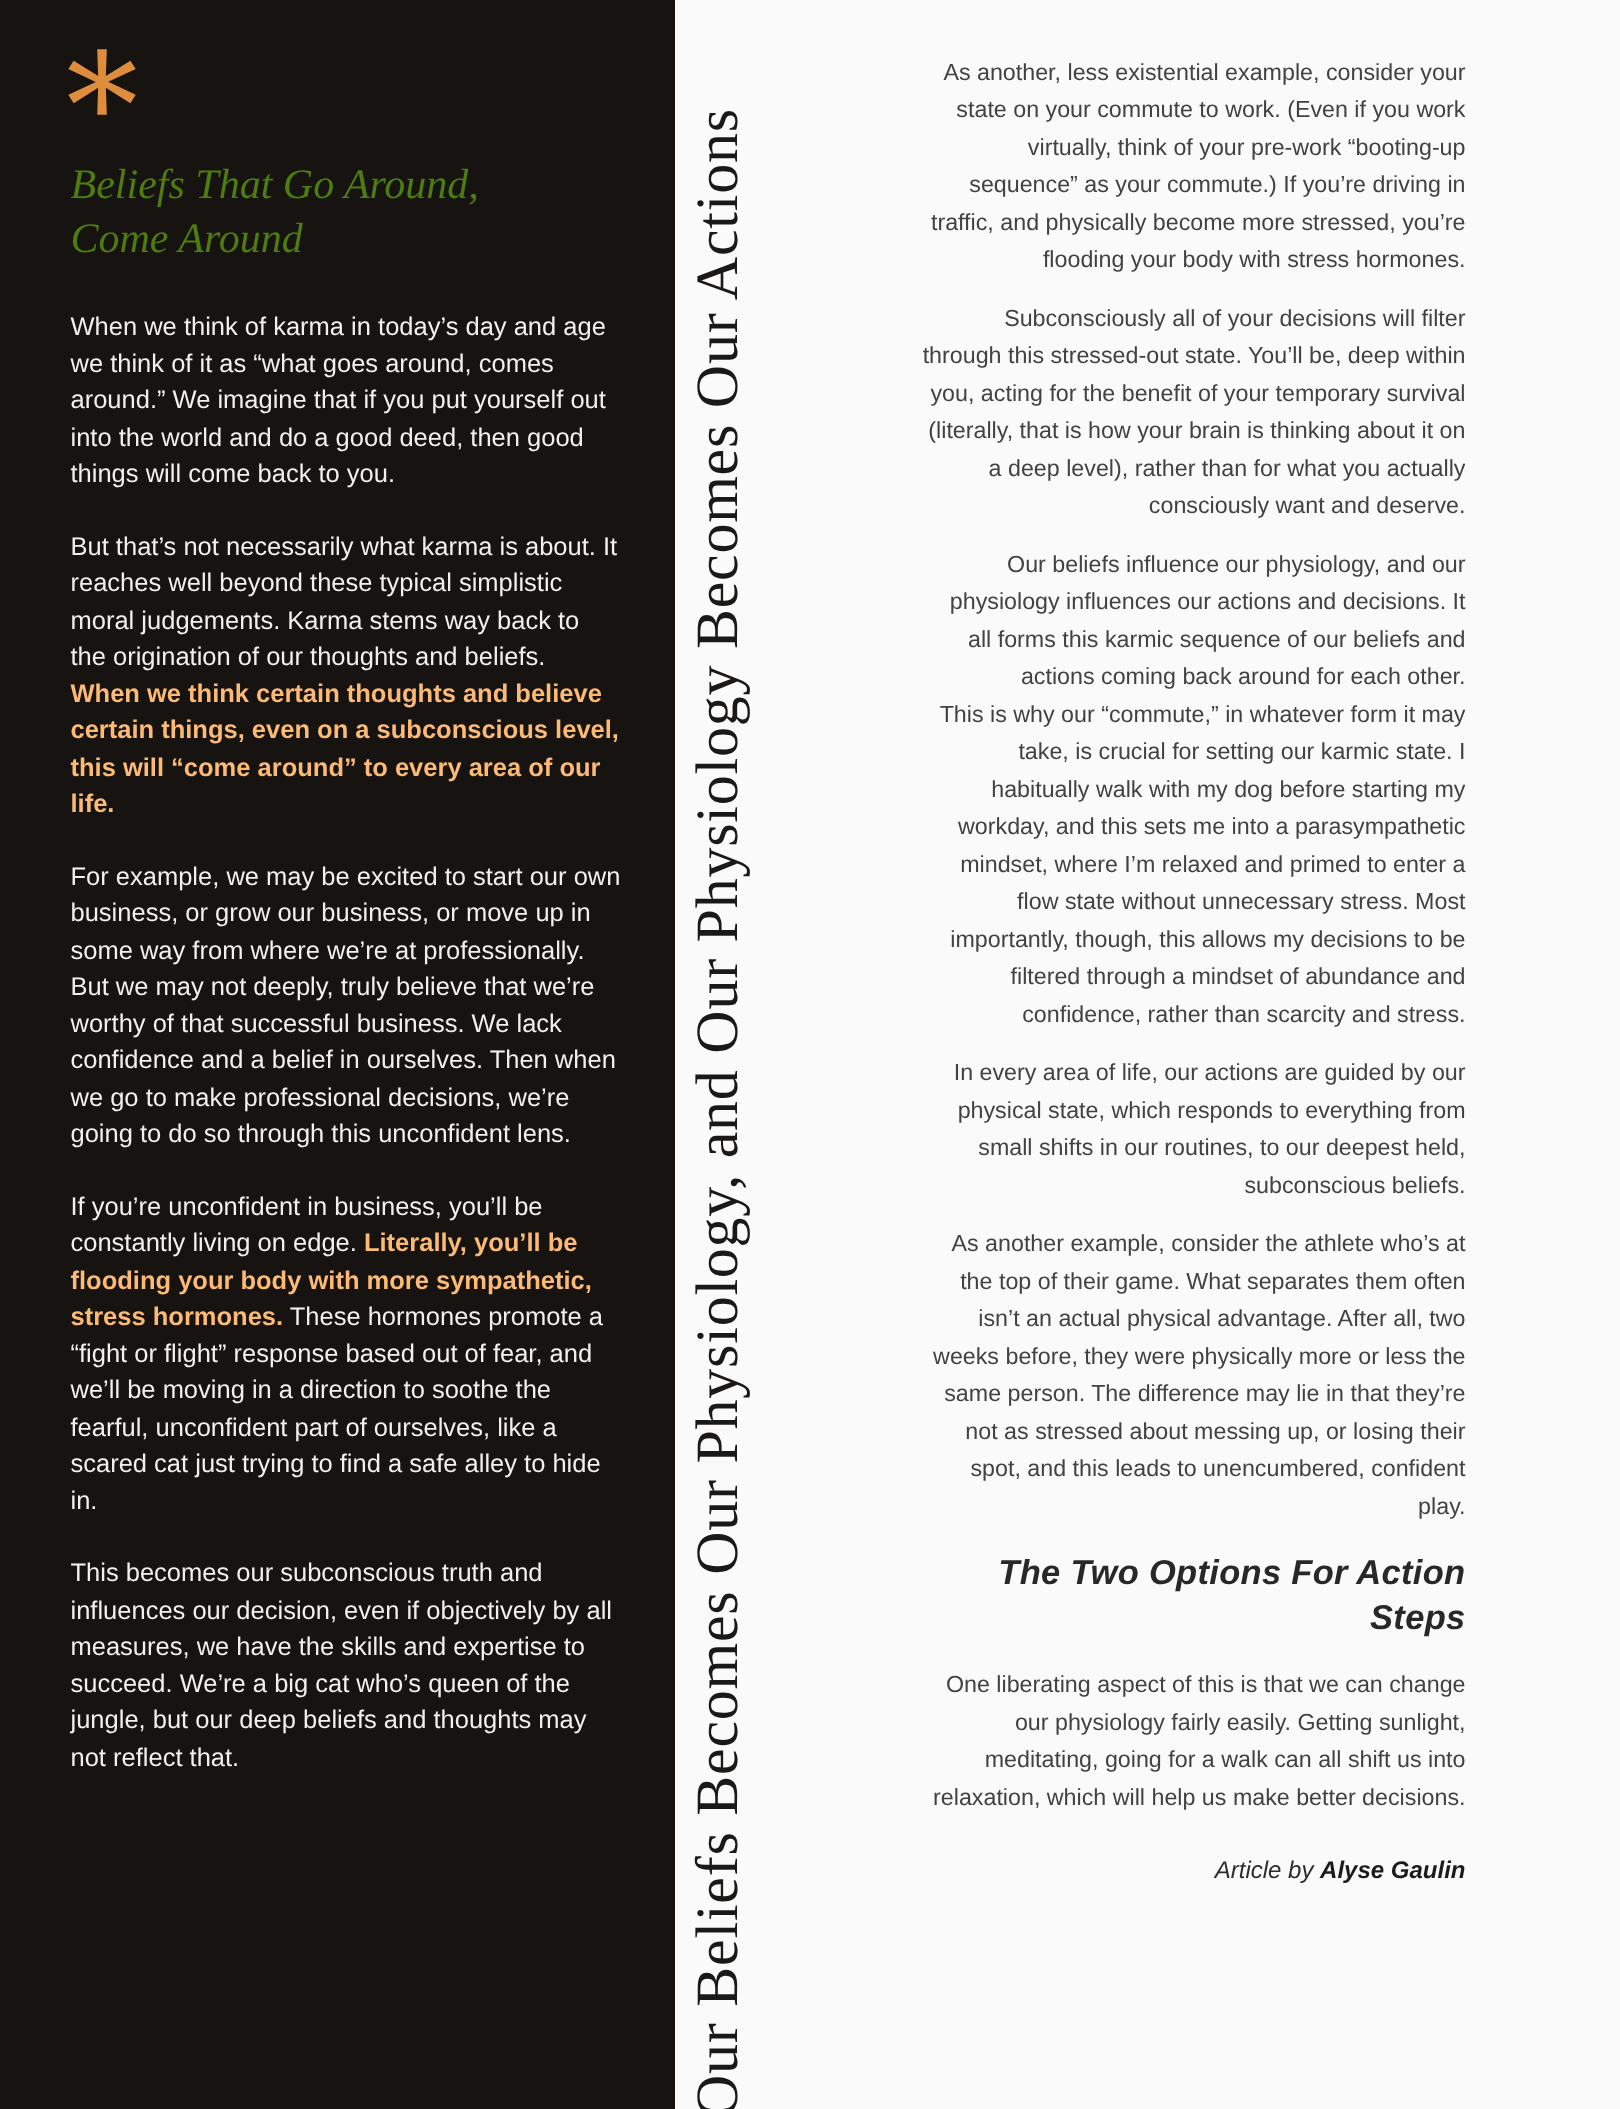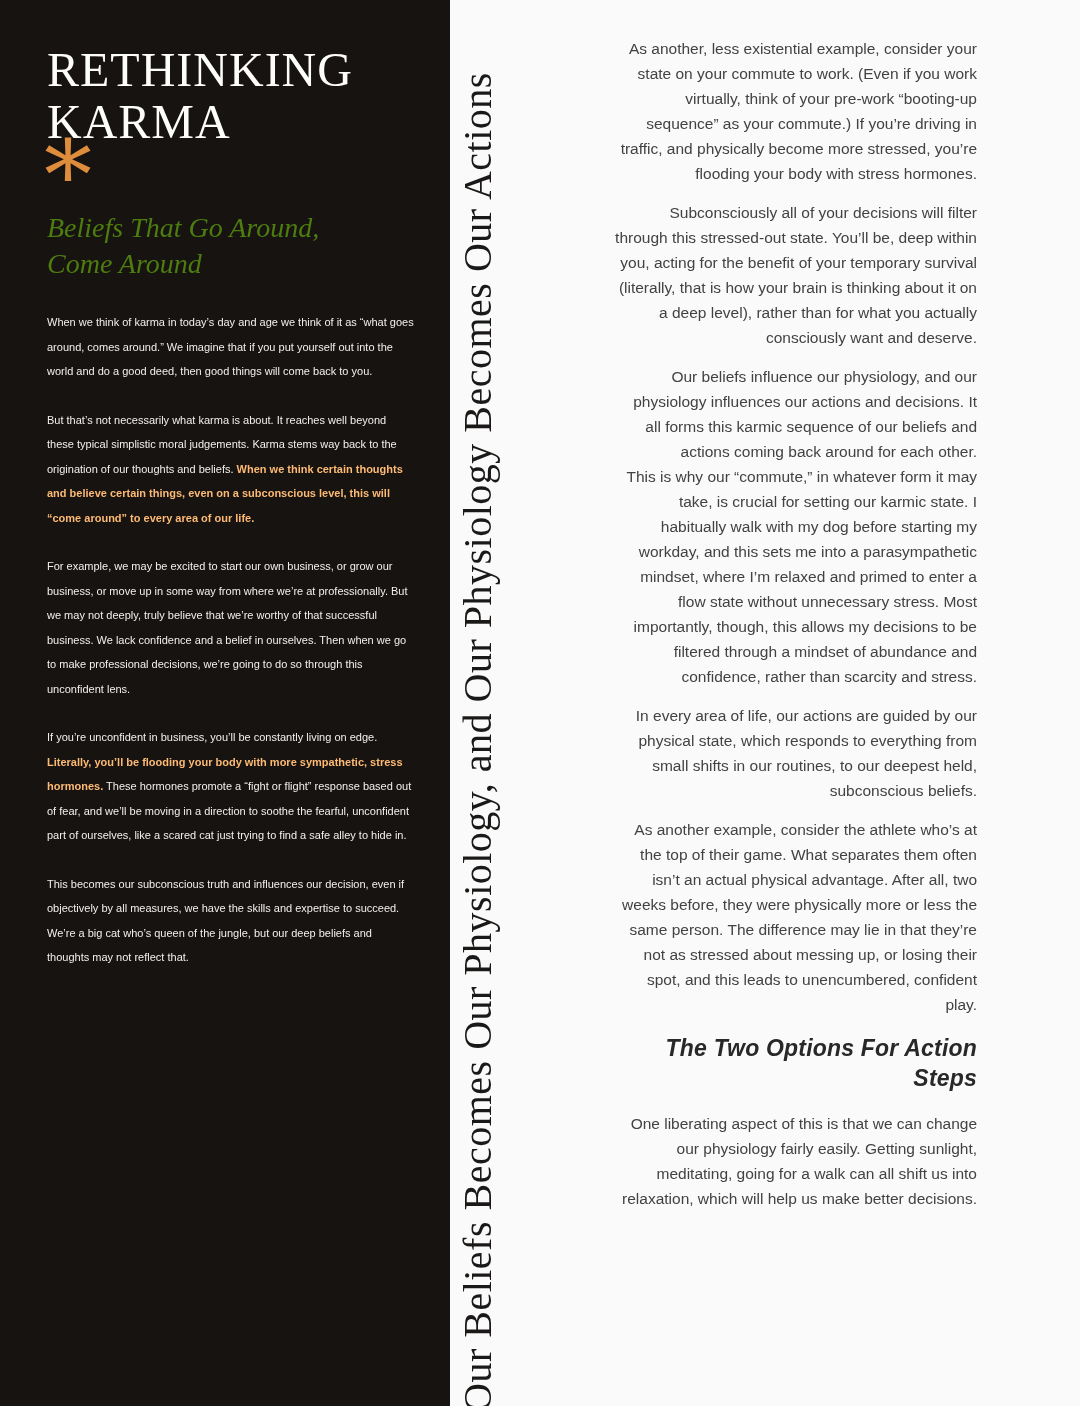--- a/index.html
+++ b/index.html
@@ -42,21 +42,21 @@
     margin:6px 0 28px 0;
     font-family:"Liberation Serif","DejaVu Serif",serif;
     font-style:italic;
     font-weight:400;
     font-size:28px;
     line-height:36px;
     color:#4d7c0f;
   }
   .panel-body p{
     margin:12px 0 24px 0;
-    font-size:11px;
+    font-size:17px;
     line-height:24.5px;
     color:#F1F0EE;
   }
   .panel-body .bold{font-weight:700;color:#fdba74;}
   
   .vertical-strip{
     position:absolute;left:450px;top:0;bottom:0;width:164px;
     background:#FAFAFA;
   }
   .vertical-text{
@@ -101,21 +101,20 @@
     color:#2D2D2D;
   }
   .byline .author{font-weight:700;color:#1B1B1B;}
 </style>
 </head>
 <body>
 
 <div class="page">
 
   <aside class="left-panel">
-    <h1 class="title"><span>RETHINKING</span><br><span>KARMA</span></h1>
     <div class="asterisk">*</div>
     <h2 class="subtitle"><span>Beliefs That Go Around,</span><br><span>Come Around</span></h2>
     <div class="panel-body">
         <p><span>When we think of karma in today’s day and age we think of it as “what goes around, comes around.” We imagine that if you put yourself out into the world and do a good deed, then good things will come back to you.</span></p>
         <p><span>But that’s not necessarily what karma is about. It reaches well beyond these typical simplistic moral judgements. Karma stems way back to the origination of our thoughts and beliefs. </span><span class="bold">When we think certain thoughts and believe certain things, even on a subconscious level, this will “come around” to every area of our life.</span></p>
         <p><span>For example, we may be excited to start our own business, or grow our business, or move up in some way from where we’re at professionally. But we may not deeply, truly believe that we’re worthy of that successful business. We lack confidence and a belief in ourselves. Then when we go to make professional decisions, we’re going to do so through this unconfident lens.</span></p>
         <p><span>If you’re unconfident in business, you’ll be constantly living on edge. </span><span class="bold">Literally, you’ll be flooding your body with more sympathetic, stress hormones.</span><span> These hormones promote a “fight or flight” response based out of fear, and we’ll be moving in a direction to soothe the fearful, unconfident part of ourselves, like a scared cat just trying to find a safe alley to hide in.</span></p>
         <p><span>This becomes our subconscious truth and influences our decision, even if objectively by all measures, we have the skills and expertise to succeed. We’re a big cat who’s queen of the jungle, but our deep beliefs and thoughts may not reflect that.</span></p>
       </div>
   </aside>
@@ -128,15 +127,16 @@
         <p><span>As another, less existential example, consider your state on your commute to work. (Even if you work virtually, think of your pre-work “booting-up sequence” as your commute.) If you’re driving in traffic, and physically become more stressed, you’re flooding your body with stress hormones.</span></p>
         <p><span>Subconsciously all of your decisions will filter through this stressed-out state. You’ll be, deep within you, acting for the benefit of your temporary survival (literally, that is how your brain is thinking about it on a deep level), rather than for what you actually consciously want and deserve.</span></p>
         <p><span>Our beliefs influence our physiology, and our physiology influences our actions and decisions. It all forms this karmic sequence of our beliefs and actions coming back around for each other.</span><br><span>This is why our “commute,” in whatever form it may take, is crucial for setting our karmic state. I habitually walk with my dog before starting my workday, and this sets me into a parasympathetic mindset, where I’m relaxed and primed to enter a flow state without unnecessary stress. Most importantly, though, this allows my decisions to be filtered through a mindset of abundance and confidence, rather than scarcity and stress.</span></p>
         <p><span>In every area of life, our actions are guided by our physical state, which responds to everything from small shifts in our routines, to our deepest held, subconscious beliefs.</span></p>
         <p><span>As another example, consider the athlete who’s at the top of their game. What separates them often isn’t an actual physical advantage. After all, two weeks before, they were physically more or less the same person. The difference may lie in that they’re not as stressed about messing up, or losing their spot, and this leads to unencumbered, confident play.</span></p>
       </div>
     <h3 class="section-heading">The Two Options For Action Steps</h3>
     <div class="col-body">
         <p><span>One liberating aspect of this is that we can change our physiology fairly easily. Getting sunlight, meditating, going for a walk can all shift us into relaxation, which will help us make better decisions.</span></p>
       </div>
+    <p class="byline"><span>Article by </span><span class="author">Alyse Gaulin</span></p>
   </main>
 
 </div>
 
 </body></html>

